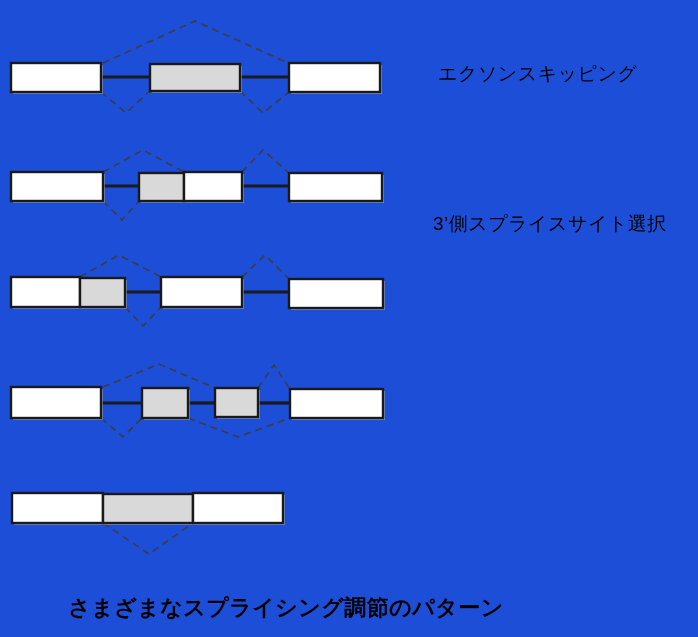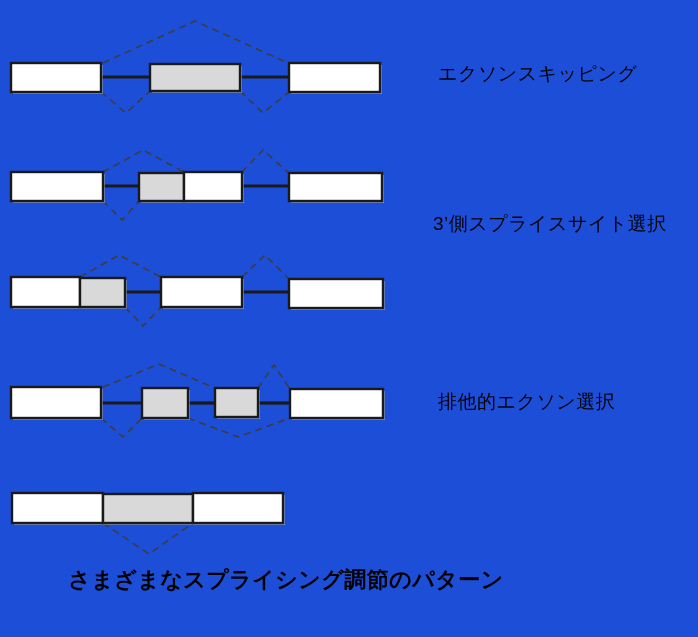--- a/index.html
+++ b/index.html
@@ -98,16 +98,15 @@
       <rect x="14" y="495" width="91" height="30" fill="#c0c0c0" opacity="0.55"></rect>
       <rect x="12" y="493" width="91" height="30" fill="#ffffff" stroke="#1a1a1a" stroke-width="2.4"></rect>
       <rect x="105" y="496" width="90" height="29" fill="#c0c0c0" opacity="0.55"></rect>
       <rect x="103" y="494" width="90" height="29" fill="#d9d9d9" stroke="#1a1a1a" stroke-width="2.4"></rect>
       <rect x="195" y="495" width="90" height="30" fill="#c0c0c0" opacity="0.55"></rect>
       <rect x="193" y="493" width="90" height="30" fill="#ffffff" stroke="#1a1a1a" stroke-width="2.4"></rect>
     </svg>
 
   <div class="row-label" style="left: 438px; top: 74px;">エクソンスキッピング</div>
   <div class="row-label" style="left: 433px; top: 188px; margin-top: 36px;">3’側スプライスサイト選択</div>
-  <div class="row-label" style="left: 438px; top: 402px;">排他的エクソン選択</div>
 
-  <div class="caption" style="left: 286px; top: 580px;">さまざまなスプライシング調節のパターン</div>
+  <div class="caption" style="left: 286px; top: 608px;">さまざまなスプライシング調節のパターン</div>
 </div>
 
 </body></html>

